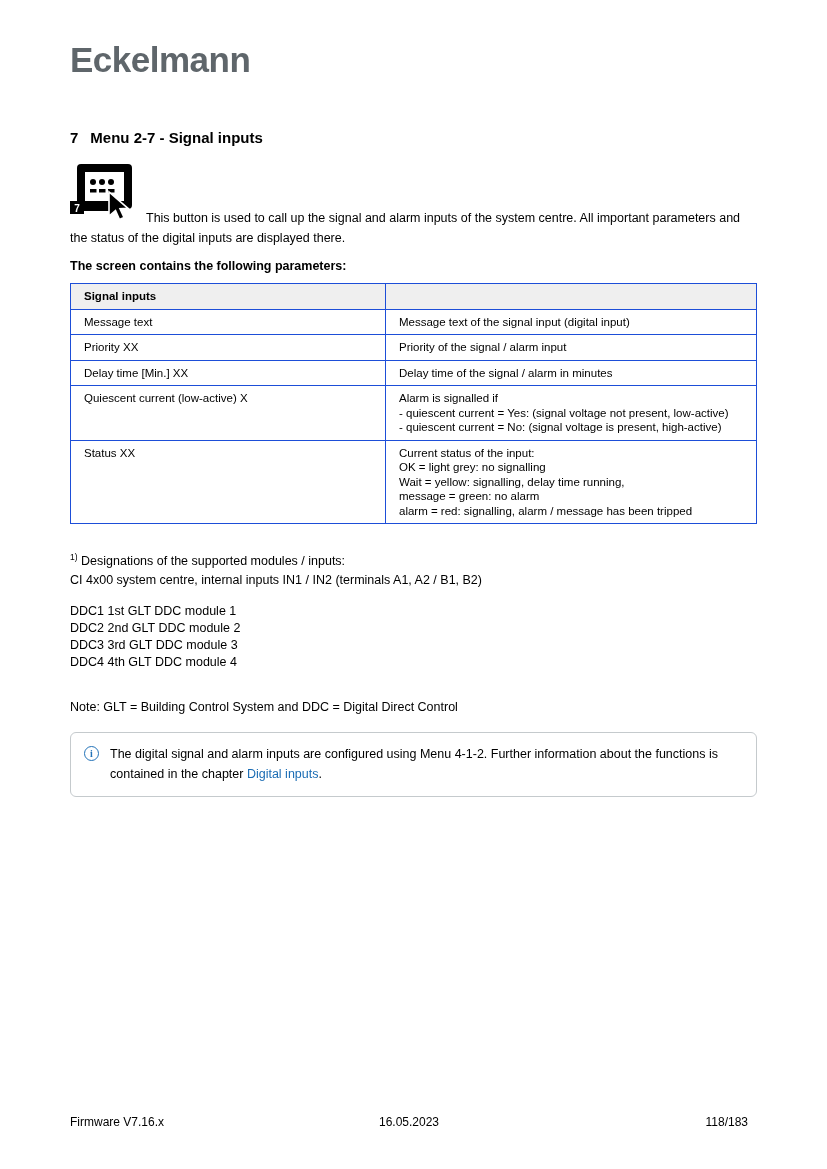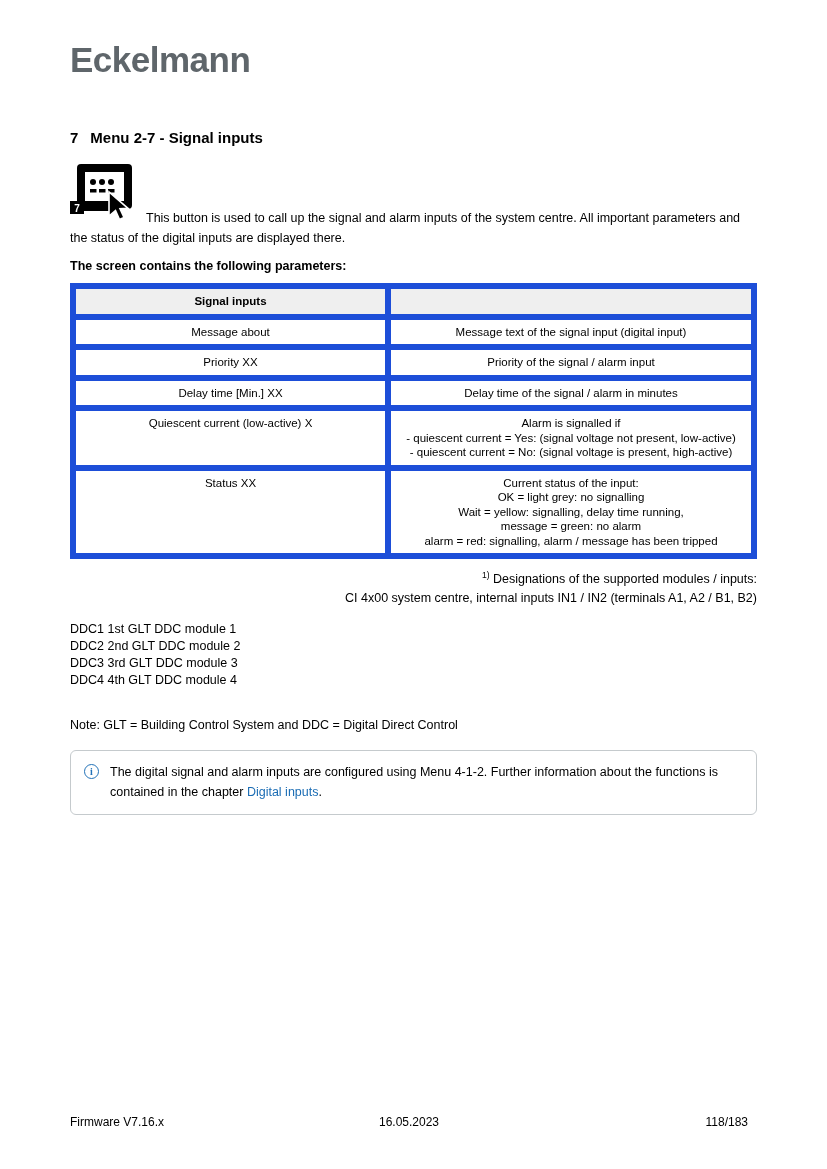--- a/index.html
+++ b/index.html
@@ -43,32 +43,32 @@
 
   
   table.params {
     margin-top: 8px;
     width: 687px;
     border-collapse: collapse;
     font-size: 11.5px;
     line-height: 14.5px;
   }
   table.params th, table.params td {
-    border: 6px solid #1d4ed8;
+    border: 1px solid #1d4ed8;
     padding: 5px 13px;
     vertical-align: top;
-    text-align: center;
+    text-align: left;
     font-weight: normal;
   }
   table.params th { background: #efefef; font-weight: bold; }
   table.params .col-param { width: 315px; }
   sup { font-size: 8.5px; vertical-align: super; line-height: 0; }
 
   
-  .footnote { margin-top: 11px; font-size: 12.5px; line-height: 19px; text-align: right; }
+  .footnote { margin-top: 28px; font-size: 12.5px; line-height: 19px; }
   .mod-block { margin-top: 13px; font-size: 12.5px; line-height: 17px; }
   .note-line { margin-top: 27px; font-size: 12.5px; line-height: 19px; }
 
   
   .info-box {
     margin-top: 15px;
     border: 1px solid #c5cacd;
     border-radius: 6px;
     padding: 11px 13px 12px 13px;
     display: flex;
@@ -139,21 +139,21 @@
 
     <table class="params">
       <thead>
         <tr>
           <th class="col-param">Signal inputs</th>
           <th></th>
         </tr>
       </thead>
       <tbody>
         <tr>
-          <td>Message about</td>
+          <td>Message text</td>
           <td>
               <div>Message text of the signal input (digital input)</div>
             </td>
         </tr>
         <tr>
           <td>Priority XX</td>
           <td>
               <div>Priority of the signal / alarm input</div>
             </td>
         </tr>

